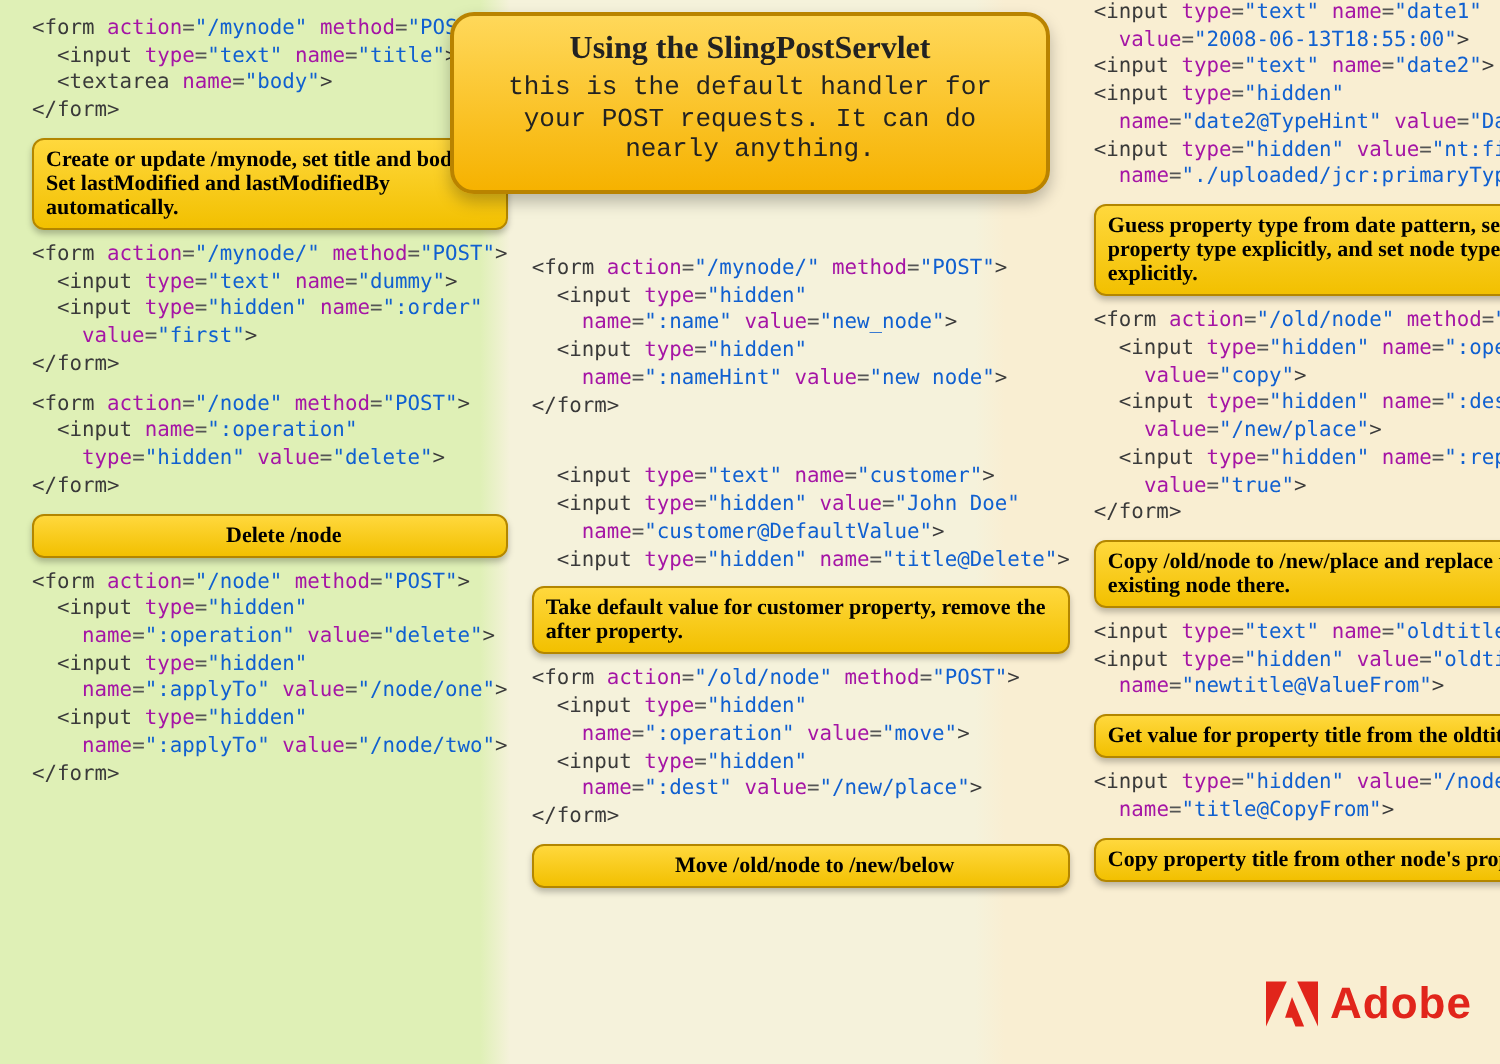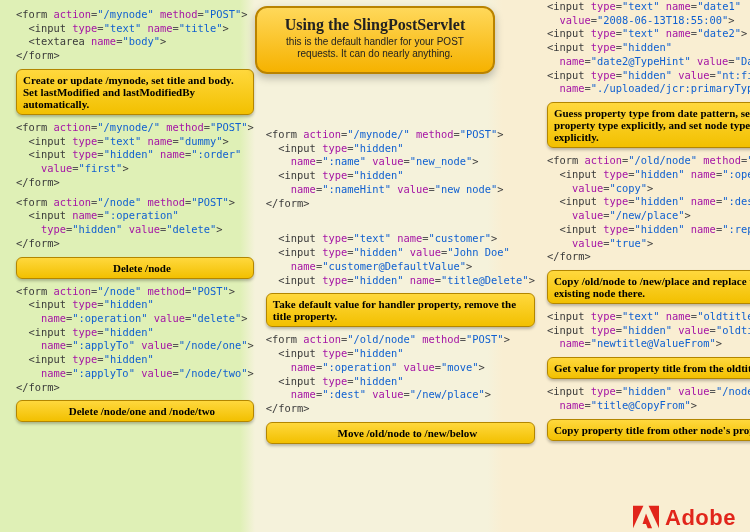--- a/index.html
+++ b/index.html
@@ -20,45 +20,45 @@
     font-family: "Helvetica Neue", Arial, sans-serif;
     background: linear-gradient(90deg, var(--col-left-bg) 0%, var(--col-left-bg) 32%, var(--col-mid-bg) 34%, var(--col-mid-bg) 65%, var(--col-right-bg) 67%, var(--col-right-bg) 100%);
     position:relative; overflow:hidden;
   }
   .cols { display:flex; height:100%; padding:8px 10px 36px 10px; }
   .col { flex:1; padding:0 6px; display:flex; flex-direction:column; gap:6px; }
   .col.mid { padding-top:120px; }
   .col.right .code.first { margin-top:-8px; }
   .header {
     position:absolute; top:6px; left:50%; transform:translateX(-50%);
-    width:240px; text-align:center;
+    width:300px; text-align:center;
     background: linear-gradient(180deg,#ffd85a 0%,#f6b200 100%);
     border:2px solid #b98300; border-radius:12px;
     padding:8px 14px 12px; box-shadow:0 4px 8px rgba(0,0,0,0.25);
     z-index:5;
   }
   .header .title { font-family: "Comic Sans MS","Marker Felt",cursive; font-size:16px; font-weight:bold; color:#222;}
-  .header .sub { font-family: Liberation Sans, sans-serif; font-size:10px; color:#222; line-height:1.2; margin-top:2px;}
+  .header .sub { font-family: Liberation Mono, monospace; font-size:13px; color:#222; line-height:1.2; margin-top:2px;}
   .code {
     font-family: Menlo, Consolas, monospace;
     font-size:10.4px; line-height:1.32; white-space:pre; color:#555;
     overflow:hidden;
   }
   .k{color:var(--kw);}          
   .a{color:var(--attr-name);}   
   .v{color:var(--attr-val);}    
   .note {
     background: linear-gradient(180deg,var(--yellow) 0%, var(--yellow-dark) 100%);
     border:1px solid #b38600; border-radius:6px;
     font-family: "Comic Sans MS","Marker Felt",cursive;
     font-size:11px; font-weight:bold; color:#000;
     padding:4px 6px; box-shadow:0 2px 3px rgba(0,0,0,0.25);
   }
   .note.center{ text-align:center;padding-left:20px;}
-  .logo { position:absolute; bottom:1px; right:14px; display:flex; gap:6px;}
+  .logo { position:absolute; bottom:17px; right:14px; display:flex; align-items:center; gap:6px;}
   .logo-mark{ width:26px; height:24px; }
   .logo-text{ font-family: Arial, sans-serif; font-weight:700; font-size:22px; color:var(--adobe-red); letter-spacing:0.5px;}
 </style>
 </head>
 <body>
 
 <div class="header">
   <div class="title">Using the SlingPostServlet</div>
   <div class="sub">this is the default handler for your POST requests. It can do nearly anything.</div>
 </div>
@@ -81,35 +81,34 @@
 <span class="k">&lt;/form</span><span class="k">&gt;</span></div>
     <div class="note center">Delete /node</div>
     <div class="code"><span class="k">&lt;form</span> <span class="a">action</span>=<span class="v">"/node"</span> <span class="a">method</span>=<span class="v">"POST"</span><span class="k">&gt;</span>
   <span class="k">&lt;input</span> <span class="a">type</span>=<span class="v">"hidden"</span>
     <span class="a">name</span>=<span class="v">":operation"</span> <span class="a">value</span>=<span class="v">"delete"</span><span class="k">&gt;</span>
   <span class="k">&lt;input</span> <span class="a">type</span>=<span class="v">"hidden"</span>
     <span class="a">name</span>=<span class="v">":applyTo"</span> <span class="a">value</span>=<span class="v">"/node/one"</span><span class="k">&gt;</span>
   <span class="k">&lt;input</span> <span class="a">type</span>=<span class="v">"hidden"</span>
     <span class="a">name</span>=<span class="v">":applyTo"</span> <span class="a">value</span>=<span class="v">"/node/two"</span><span class="k">&gt;</span>
 <span class="k">&lt;/form</span><span class="k">&gt;</span></div>
-    <div class="note center">Delete /node/one and /node/two</div>
   </div>
   <div class="col mid">
     <div class="code"><span class="k">&lt;form</span> <span class="a">action</span>=<span class="v">"/mynode/"</span> <span class="a">method</span>=<span class="v">"POST"</span><span class="k">&gt;</span>
   <span class="k">&lt;input</span> <span class="a">type</span>=<span class="v">"hidden"</span>
     <span class="a">name</span>=<span class="v">":name"</span> <span class="a">value</span>=<span class="v">"new_node"</span><span class="k">&gt;</span>
   <span class="k">&lt;input</span> <span class="a">type</span>=<span class="v">"hidden"</span>
     <span class="a">name</span>=<span class="v">":nameHint"</span> <span class="a">value</span>=<span class="v">"new node"</span><span class="k">&gt;</span>
 <span class="k">&lt;/form</span><span class="k">&gt;</span></div>
     <div style="height:10px"></div>
     <div class="code">  <span class="k">&lt;input</span> <span class="a">type</span>=<span class="v">"text"</span> <span class="a">name</span>=<span class="v">"customer"</span><span class="k">&gt;</span>
   <span class="k">&lt;input</span> <span class="a">type</span>=<span class="v">"hidden"</span> <span class="a">value</span>=<span class="v">"John Doe"</span>
     <span class="a">name</span>=<span class="v">"customer@DefaultValue"</span><span class="k">&gt;</span>
   <span class="k">&lt;input</span> <span class="a">type</span>=<span class="v">"hidden"</span> <span class="a">name</span>=<span class="v">"title@Delete"</span><span class="k">&gt;</span></div>
-    <div class="note">Take default value for handler property, remove the title property.</div>
+    <div class="note">Take default value for customer property, remove the after property.</div>
     <div class="code"><span class="k">&lt;form</span> <span class="a">action</span>=<span class="v">"/old/node"</span> <span class="a">method</span>=<span class="v">"POST"</span><span class="k">&gt;</span>
   <span class="k">&lt;input</span> <span class="a">type</span>=<span class="v">"hidden"</span>
     <span class="a">name</span>=<span class="v">":operation"</span> <span class="a">value</span>=<span class="v">"move"</span><span class="k">&gt;</span>
   <span class="k">&lt;input</span> <span class="a">type</span>=<span class="v">"hidden"</span>
     <span class="a">name</span>=<span class="v">":dest"</span> <span class="a">value</span>=<span class="v">"/new/place"</span><span class="k">&gt;</span>
 <span class="k">&lt;/form</span><span class="k">&gt;</span></div>
     <div class="note center">Move /old/node to /new/below</div>
   </div>
   <div class="col right">
     <div class="code first"><span class="k">&lt;input</span> <span class="a">type</span>=<span class="v">"text"</span> <span class="a">name</span>=<span class="v">"date1"</span>

